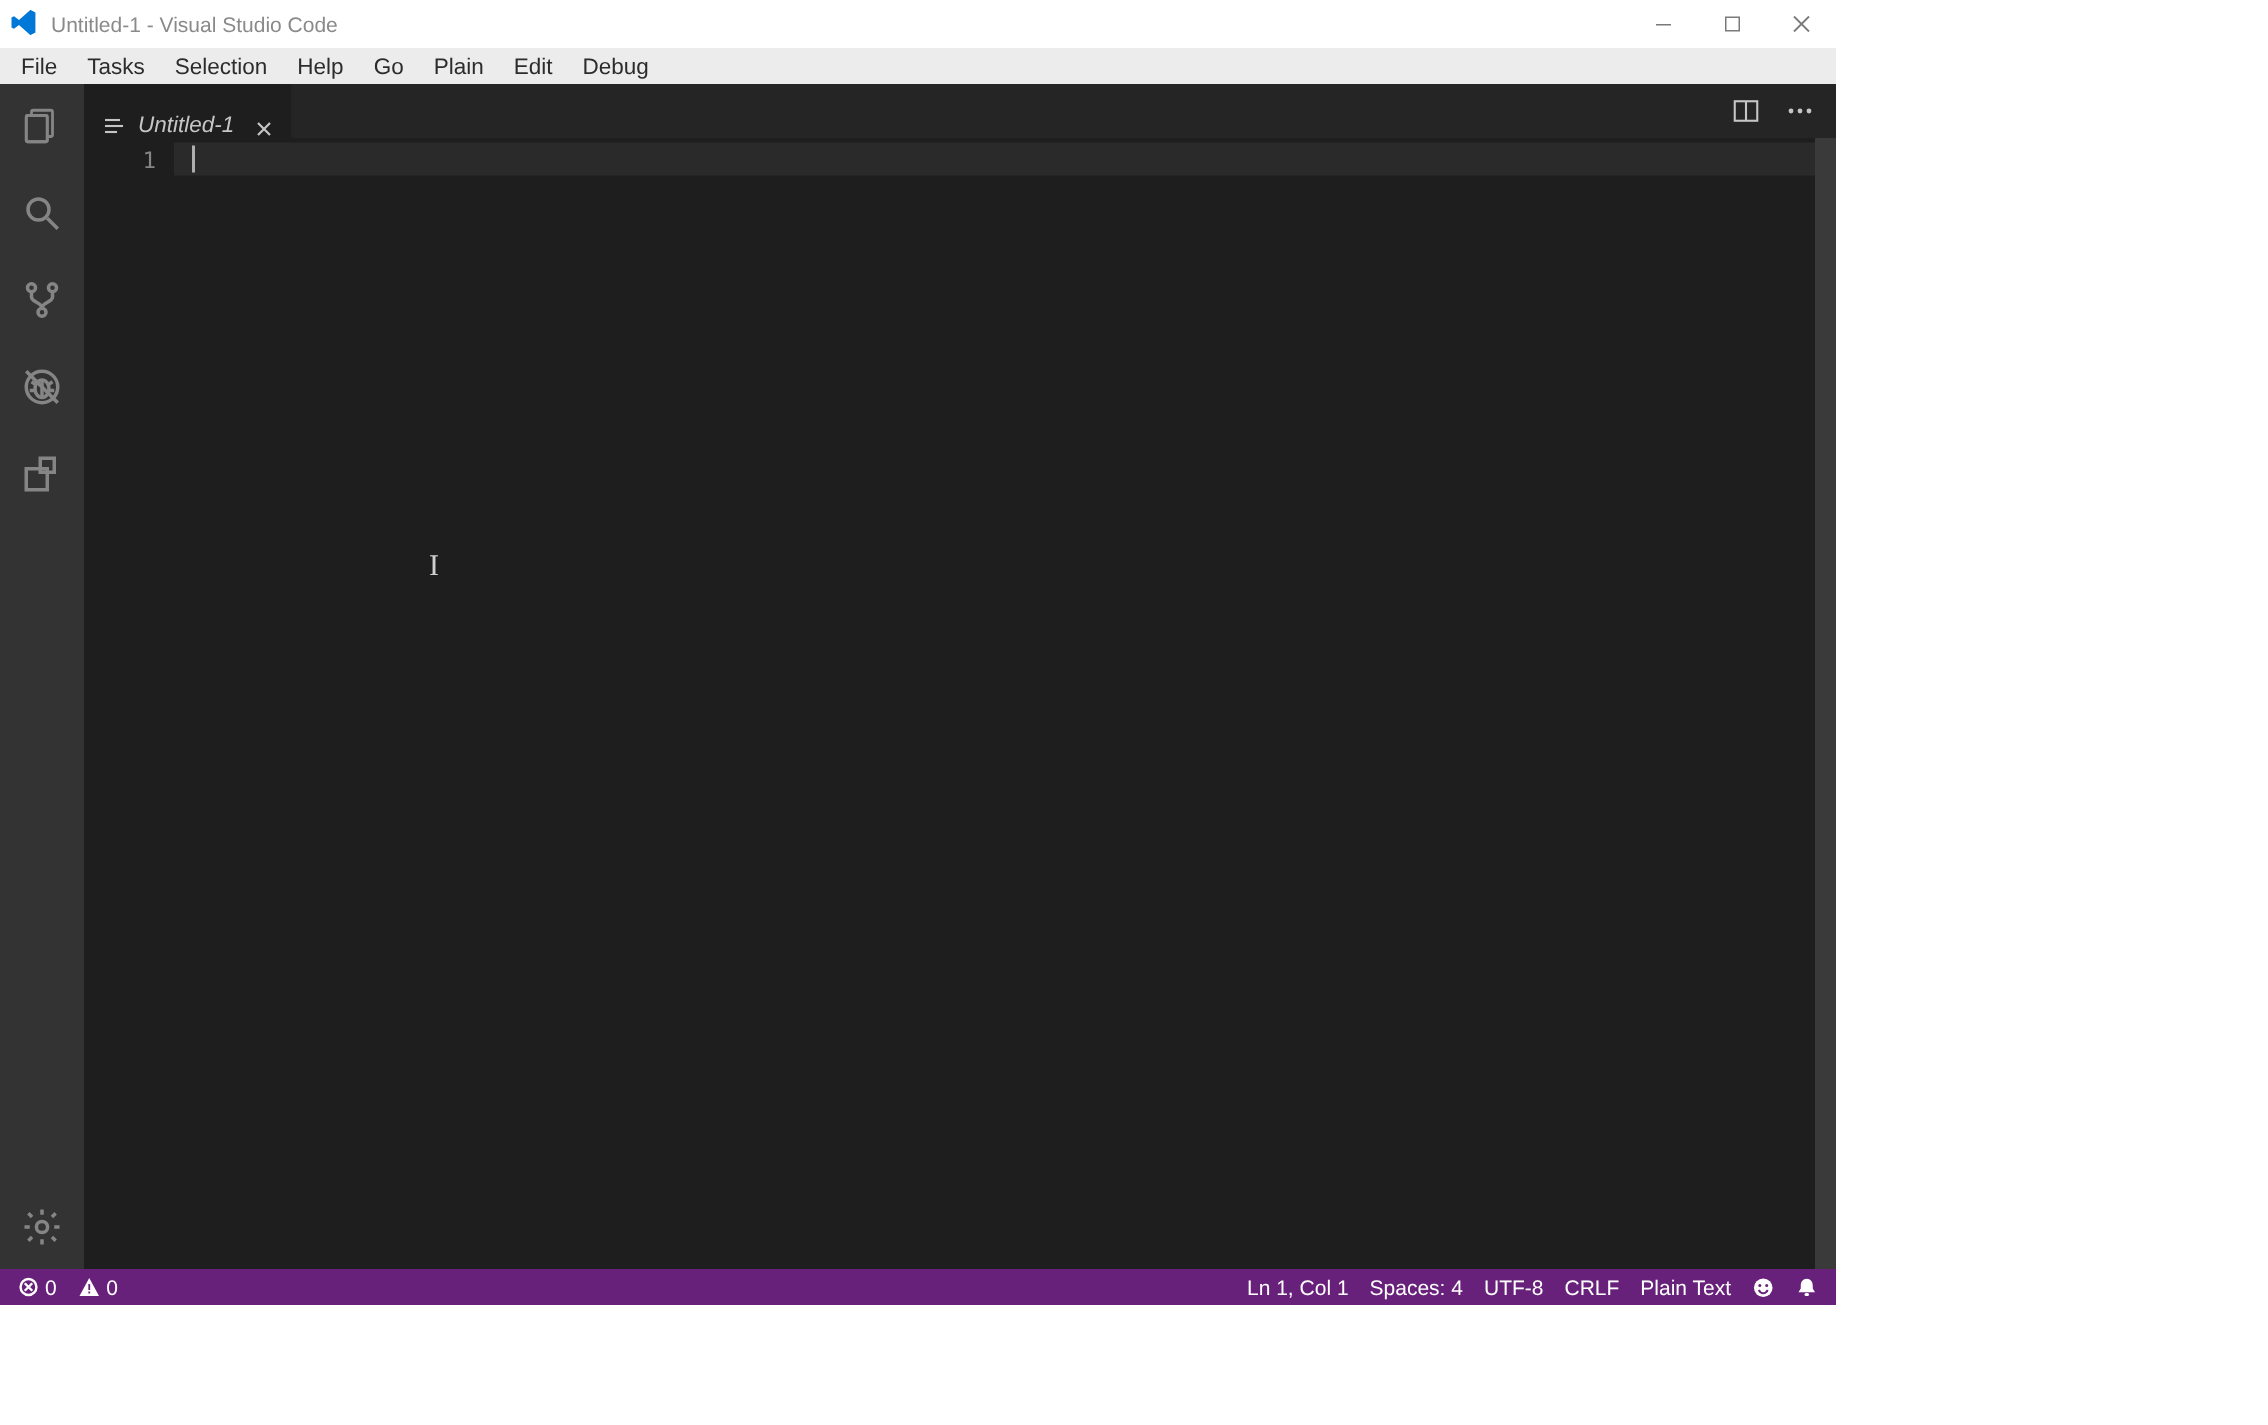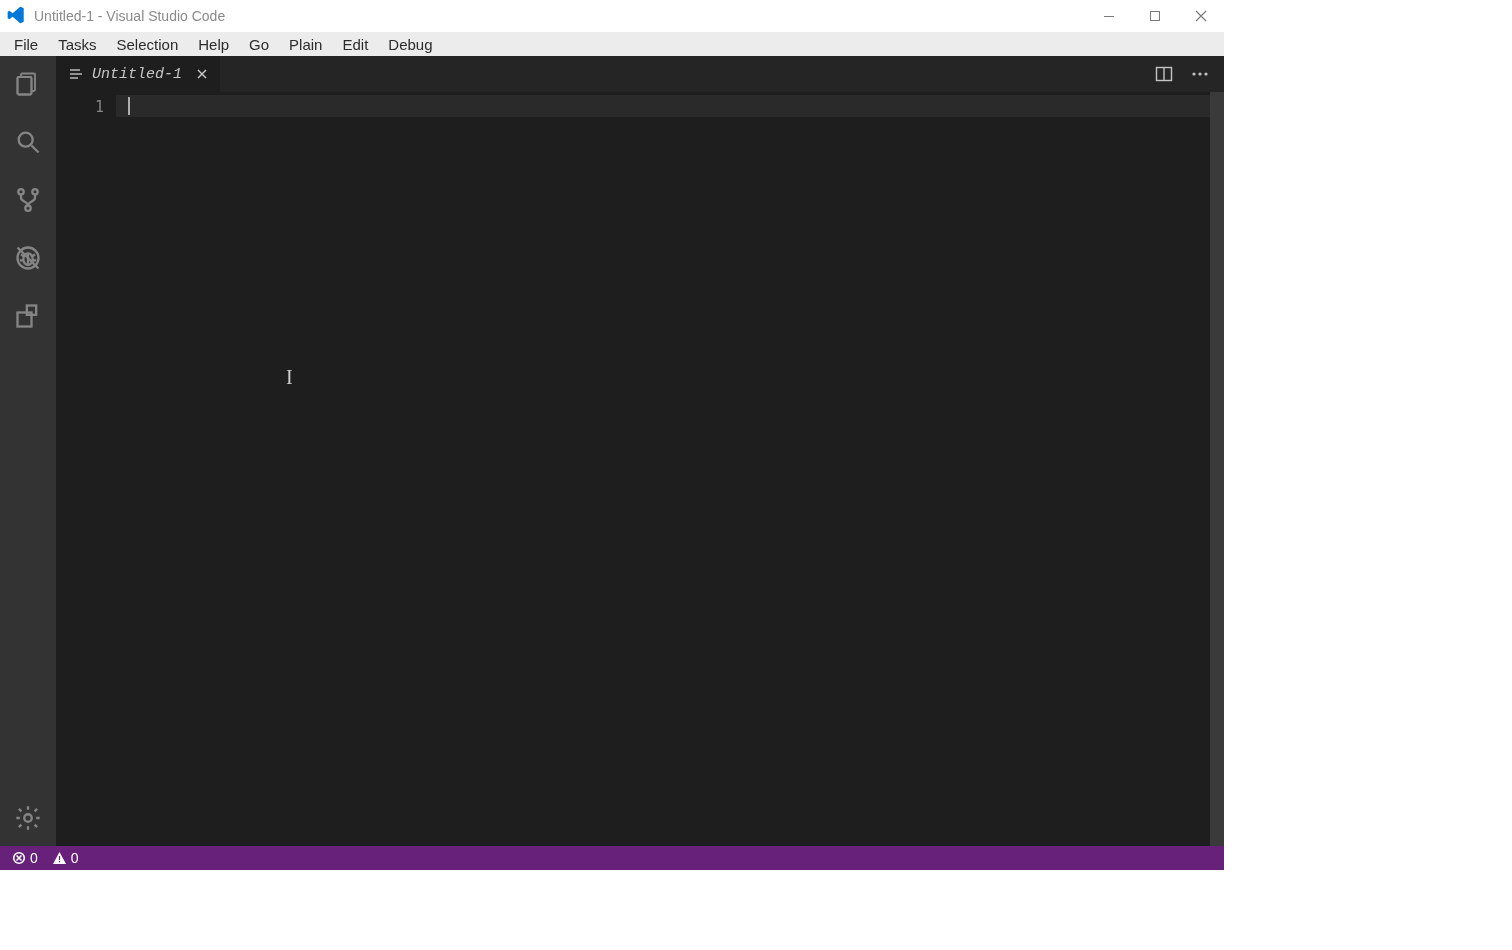--- a/index.html
+++ b/index.html
@@ -49,21 +49,21 @@
   
   .activitybar{width:56px;background:var(--activitybar-bg);display:flex;flex-direction:column;justify-content:space-between;align-items:center;padding:8px 0;}
   .activity-top,.activity-bottom{display:flex;flex-direction:column;align-items:center;gap:18px;}
   .activity-icon{width:56px;height:40px;display:flex;align-items:center;justify-content:center;color:var(--activitybar-fg);cursor:pointer;}
   .activity-icon svg{width:28px;height:28px;}
 
   
   .editor-group{flex:1;display:flex;flex-direction:column;min-width:0;background:var(--editor-bg);}
   .tabbar{height:36px;background:var(--tabbar-bg);display:flex;align-items:stretch;justify-content:space-between;position:relative;}
   .tabs{display:flex;align-items:stretch;}
-  .tab{display:flex;align-items:center;gap:8px;padding:0 12px;background:var(--tab-bg);color:var(--tab-fg);font-size:15px;font-style:italic;border-right:1px solid #252526;cursor:pointer;min-width:120px;font-family:Liberation Mono, monospace;}
+  .tab{display:flex;align-items:flex-end;gap:8px;padding:0 12px;background:var(--tab-bg);color:var(--tab-fg);font-size:15px;font-style:italic;border-right:1px solid #252526;cursor:pointer;min-width:120px;}
   .tab .tab-icon{display:flex;align-items:center;color:#c5c5c5;}
   .tab .close{font-style:normal;color:#c5c5c5;margin-left:6px;display:flex;align-items:center;}
   .tab-actions{display:flex;align-items:center;gap:12px;padding:0 12px;color:#c5c5c5;}
   .tab-action{display:flex;align-items:center;justify-content:center;width:24px;height:24px;cursor:pointer;}
 
   .editor{flex:1;display:flex;position:relative;min-height:0;}
   .gutter{width:60px;text-align:right;padding:6px 12px 0 0;color:var(--editor-gutter-fg);font-family:Consolas,Menlo,monospace;font-size:15px;user-select:none;}
   .code{flex:1;position:relative;padding-top:6px;font-family:Consolas,Menlo,monospace;font-size:15px;color:#d4d4d4;}
   .current-line{position:absolute;left:0;right:14px;top:3px;height:22px;background:var(--editor-line-bg);}
   .caret-I{position:absolute;left:170px;top:274px;width:2px;height:20px;color:#cfcfcf;font-family:serif;font-size:20px;}
@@ -239,18 +239,39 @@
       </div>
       <div class="status-item">
         <svg width="15" height="14" viewBox="0 0 15 14" fill="currentColor">
           <path d="M7.5 1l6.5 12H1L7.5 1z"></path>
           <rect x="6.9" y="5" width="1.2" height="4" fill="#68217a"></rect>
           <rect x="6.9" y="10" width="1.2" height="1.3" fill="#68217a"></rect>
         </svg>
         <span>0</span>
       </div>
     </div>
+    <div class="status-right">
+      <div class="status-item">Ln 1, Col 1</div>
+      <div class="status-item">Spaces: 4</div>
+      <div class="status-item">UTF-8</div>
+      <div class="status-item">CRLF</div>
+      <div class="status-item">Plain Text</div>
+      <div class="status-item">
+        <svg width="15" height="15" viewBox="0 0 15 15" fill="currentColor">
+          <circle cx="7.5" cy="7.5" r="6.2"></circle>
+          <circle cx="5.2" cy="6" r="1" fill="#68217a"></circle>
+              <circle cx="9.8" cy="6" r="1" fill="#68217a"></circle>
+          <path d="M4.5 9c.8 1.5 2 2.2 3 2.2s2.2-.7 3-2.2" stroke="#68217a" stroke-width="1.3" fill="none"></path>
+        </svg>
+      </div>
+      <div class="status-item">
+        <svg width="15" height="15" viewBox="0 0 15 15" fill="currentColor">
+          <path d="M7.5 1.5c2.5 0 4 2 4 4.5v2l1.5 2.5H2L3.5 8V6c0-2.5 1.5-4.5 4-4.5z"></path>
+          <rect x="6" y="11" width="3" height="2" rx="1"></rect>
+        </svg>
+      </div>
+    </div>
   </div>
 
 </div>
 <div class="right-void"></div>
 </div>
 <div class="bottom-void"></div>
 
 </body></html>

